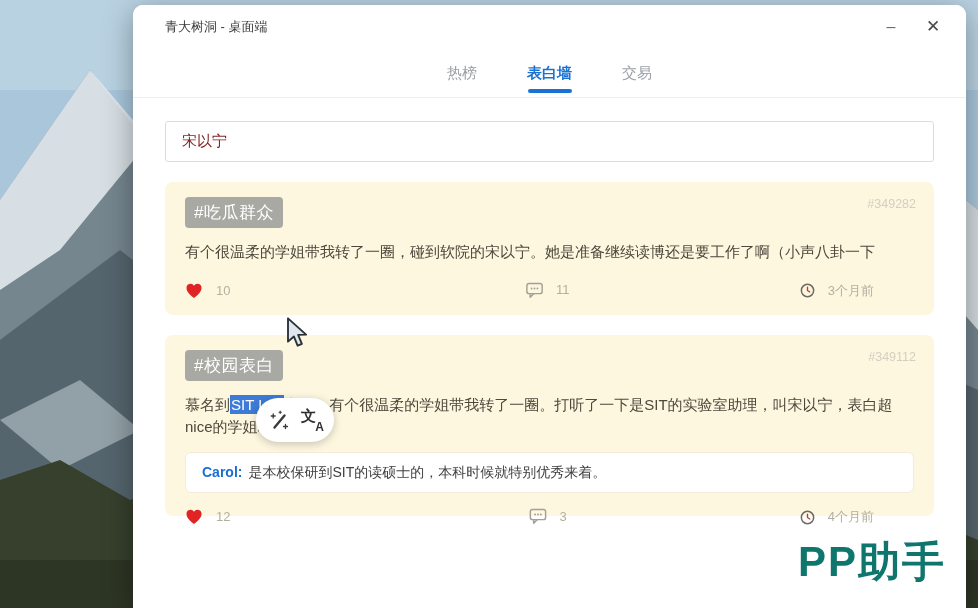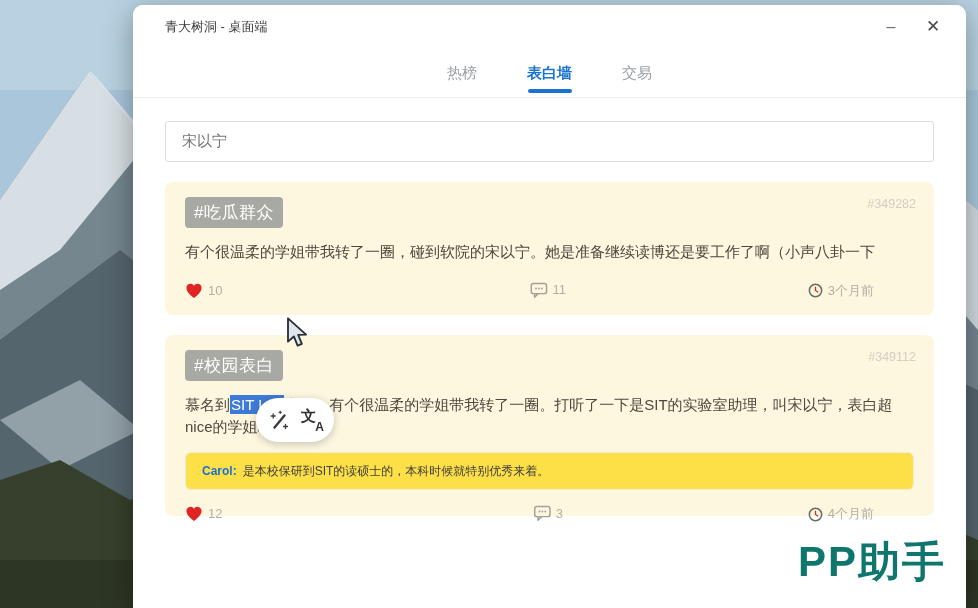--- a/index.html
+++ b/index.html
@@ -27,45 +27,45 @@
   .tab.active { color:#1a73d2; font-weight:bold; }
   .tab.active .tab-underline {
     position:absolute; left:50%; transform:translateX(-50%); bottom:2px;
     width:44px; height:4px; border-radius:2px; background:#1a73d2;
   }
 
   .content { padding:0 32px; }
 
   .search-box {
     margin-top:23px; width:100%; height:41px; border:1px solid #dcdcdc; border-radius:3px;
-    padding:0 16px; font-size:15px; color:#737373; background:#fff; outline:none;
+    padding:0 16px; font-size:15px; color:#7f1d1d; background:#fff; outline:none;
     font-family:"Liberation Sans","DejaVu Sans",sans-serif;
   }
 
   
   .card {
     position:relative; background:#fdf7e0; border-radius:8px; margin-top:20px;
     padding:15px 20px 14px 20px;
   }
   .tag-badge {
     display:inline-block; background:#a9a9a3; color:#fff; font-size:17px;
     padding:4px 9px; border-radius:4px; letter-spacing:.5px;
   }
   .post-id { position:absolute; top:15px; right:18px; font-size:12.5px; color:#d3cfc0; }
   .post-content { margin-top:13px; font-size:15px; color:#4c483b; line-height:1.45; }
   .text-selection { background:#3e7bd6; color:#fff; padding:1px 1px; }
 
   .comment-box {
-    margin-top:14px; background:#fde047; border:1px solid #f2ecd8; border-radius:6px;
-    padding:10px 16px; font-size:12px; color:#3e3e3e; line-height:1.4;
+    margin-top:14px; background:#ffffff; border:1px solid #f2ecd8; border-radius:6px;
+    padding:10px 16px; font-size:14px; color:#3e3e3e; line-height:1.4;
   }
   .comment-author { color:#1a6fd4; font-weight:bold; margin-right:6px; }
 
   .card-footer { position:relative; margin-top:19px; height:20px; }
-  .footer-group { display:inline-flex; align-items:center; gap:5px; font-size:13px; color:#b3b0a0; }
+  .footer-group { display:inline-flex; align-items:center; gap:13px; font-size:13px; color:#b3b0a0; }
   .fg-like { position:absolute; left:0; top:0; }
   .fg-comments { position:absolute; left:50%; transform:translateX(-55%); top:0; }
   .fg-time { position:absolute; right:40px; top:0; }
 
   .icon-svg { display:block; }
 
   
   .mini-popup {
     position:absolute; left:123px; top:393px; width:78px; height:44px; z-index:5;
     background:#fff; border-radius:22px; box-shadow:0 2px 8px rgba(0,0,0,.22);

